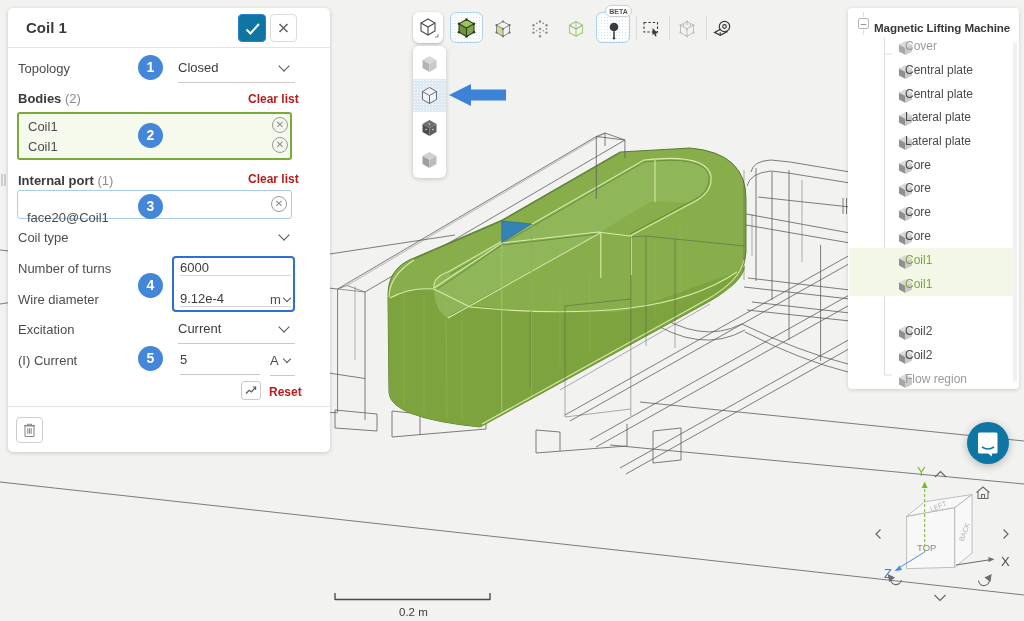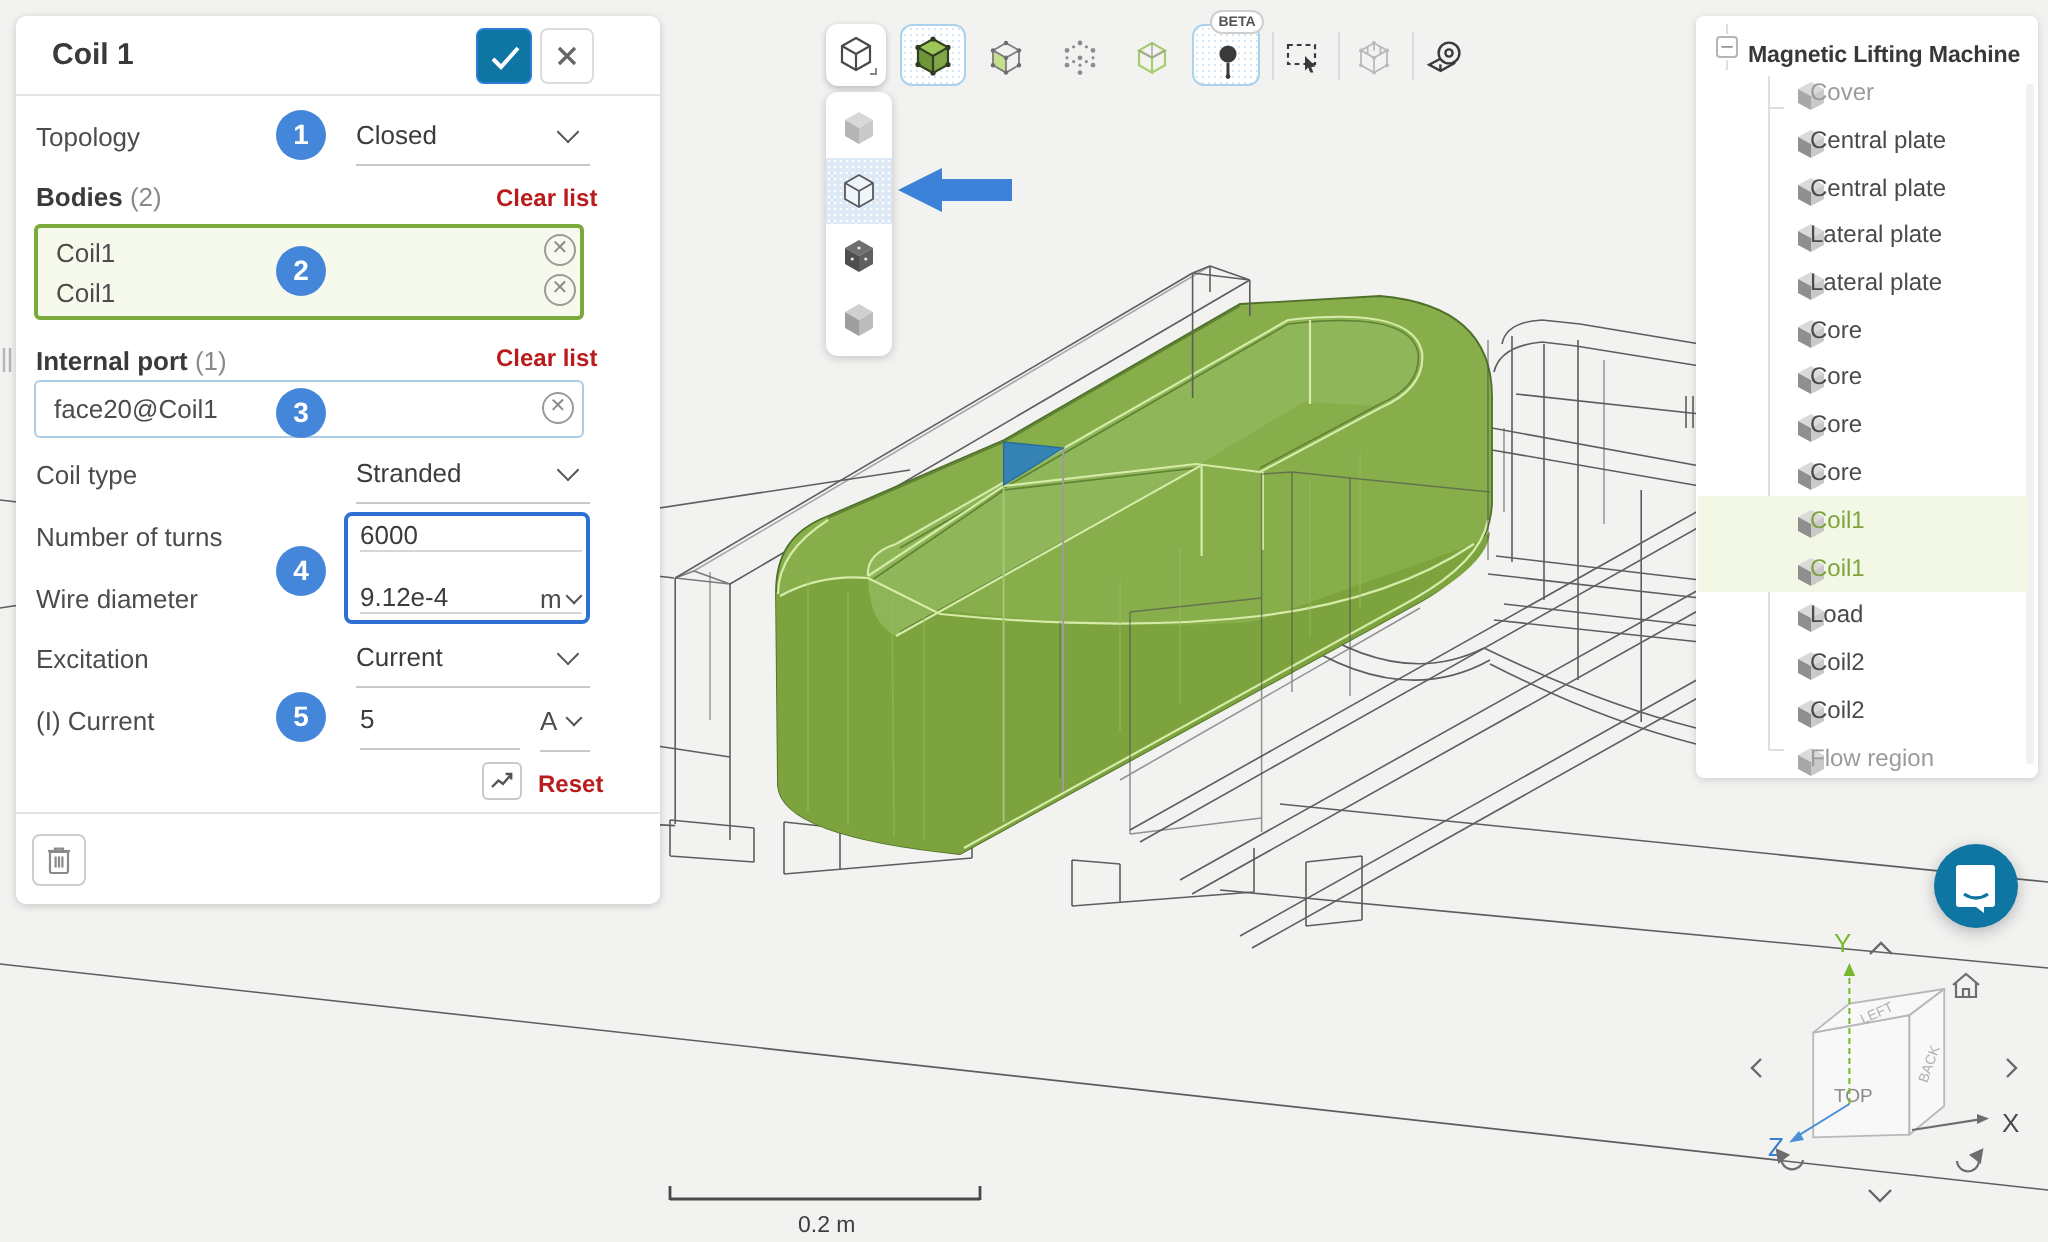--- a/index.html
+++ b/index.html
@@ -397,27 +397,26 @@
     <span class="lbl" style="left:9px; top:5px;">Coil1</span>
     <span class="lbl" style="left:9px; top:25px;">Coil1</span>
     <span class="xcirc" style="left:253px; top:3px;">✕</span>
     <span class="xcirc" style="left:253px; top:23px;">✕</span>
   </div>
   <span class="num" style="left:130px; top:115px;">2</span>
 
   <span class="blbl" style="left:10px; top:165px;">Internal port <span class="gray">(1)</span></span>
   <span class="link" style="left:240px; top:164px;">Clear list</span>
   <div id="portbox">
-    <span class="lbl" style="left:9px; top:6px;">face20@Coil1</span>
+    <span class="lbl" style="left:9px; top:19px;">face20@Coil1</span>
     <span class="xcirc" style="left:253px; top:5px;">✕</span>
   </div>
   <span class="num" style="left:130px; top:186px;">3</span>
 
   <span class="lbl" style="left:10px; top:222px;">Coil type</span>
-  <span class="sel" style="left:170px; top:221px; width:117px; padding-bottom:7px;">Stranded</span>
   <span class="chev" style="left:272px; top:223px;"></span>
 
   <div id="turnbox"></div>
   <span class="lbl" style="left:10px; top:253px;">Number of turns</span>
   <span class="sel" style="left:172px; top:252px; width:111px; border-color:#d6d6d6;">6000</span>
   <span class="num" style="left:130px; top:265px;">4</span>
   <span class="lbl" style="left:10px; top:284px;">Wire diameter</span>
   <span class="sel" style="left:172px; top:283px; width:111px; border-color:#d6d6d6;">9.12e-4</span>
   <span class="lbl" style="left:262px; top:284px;">m</span>
   <span class="chev" style="left:276px; top:287px; width:6px; height:6px;"></span>
@@ -539,28 +538,20 @@
       <span class="txt">Coil1</span>
     </div>
   <div class="trow grn" style="top:264px">
       <span class="cubeicon"><svg width="13" height="14" viewBox="0 0 13 14">
           <polygon points="6.5,0 13,3.5 6.5,7 0,3.5" fill="#dadada"></polygon>
           <polygon points="0,3.5 6.5,7 6.5,14 0,10.5" fill="#8f8f8f"></polygon>
           <polygon points="13,3.5 6.5,7 6.5,14 13,10.5" fill="#c9c9c9"></polygon>
         </svg></span>
       <span class="txt">Coil1</span>
     </div>
-  <div class="trow" style="top:287px">
-      <span class="cubeicon"><svg width="13" height="14" viewBox="0 0 13 14">
-          <polygon points="6.5,0 13,3.5 6.5,7 0,3.5" fill="#dadada"></polygon>
-          <polygon points="0,3.5 6.5,7 6.5,14 0,10.5" fill="#8f8f8f"></polygon>
-          <polygon points="13,3.5 6.5,7 6.5,14 13,10.5" fill="#c9c9c9"></polygon>
-        </svg></span>
-      <span class="txt">Load</span>
-    </div>
   <div class="trow" style="top:311px">
       <span class="cubeicon"><svg width="13" height="14" viewBox="0 0 13 14">
           <polygon points="6.5,0 13,3.5 6.5,7 0,3.5" fill="#dadada"></polygon>
           <polygon points="0,3.5 6.5,7 6.5,14 0,10.5" fill="#8f8f8f"></polygon>
           <polygon points="13,3.5 6.5,7 6.5,14 13,10.5" fill="#c9c9c9"></polygon>
         </svg></span>
       <span class="txt">Coil2</span>
     </div>
   <div class="trow" style="top:335px">
       <span class="cubeicon"><svg width="13" height="14" viewBox="0 0 13 14">

